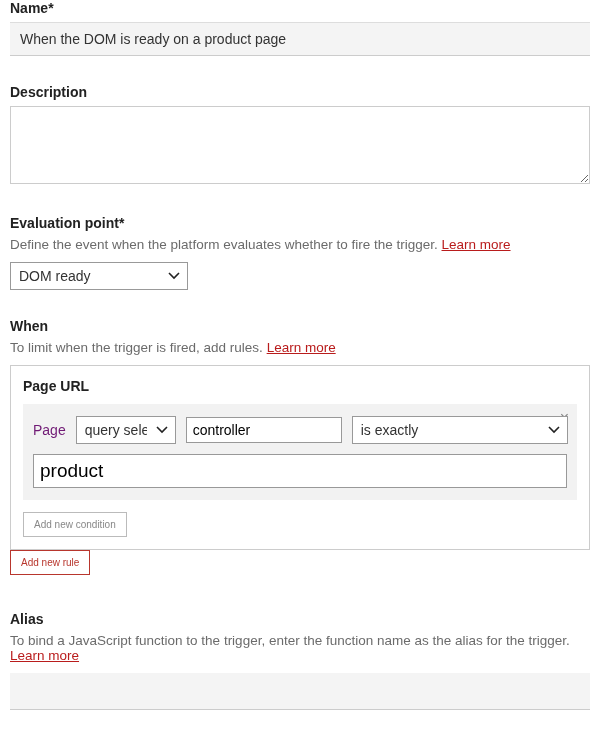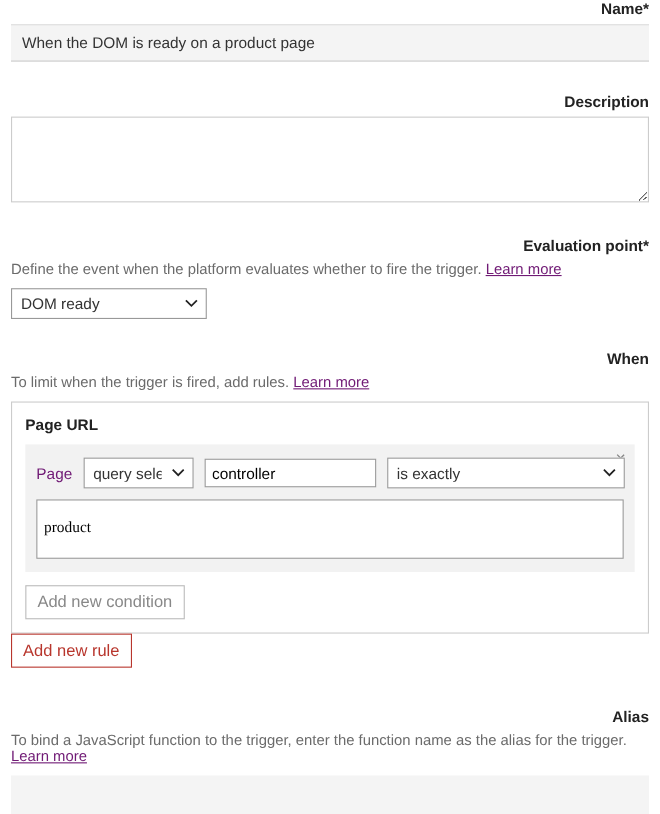--- a/index.html
+++ b/index.html
@@ -11,29 +11,28 @@
     color: #333;
     background: #fff;
     width: 600px;
   }
   .field { margin-bottom: 28px; }
   .field-label {
     font-weight: 600;
     color: #222;
     margin-bottom: 6px;
     display: block;
-    text-align: right;
   }
   .help-text {
     color: #6b6b6b;
     font-size: 13.5px;
     margin: 4px 0 10px 0;
   }
   .learn-more {
-    color: #701a75;
+    color: #b91c1c;
     text-decoration: underline;
     cursor: pointer;
   }
   .text-input {
     width: 100%;
     padding: 8px 10px;
     border: 1px solid #ccc;
     border-top: 1px solid #ddd;
     border-left: none;
     border-right: none;
@@ -110,28 +109,28 @@
   .txt-small {
     width: 156px;
     padding: 4px 6px;
     border: 1px solid #999;
     font-size: 14px;
     font-family: inherit;
   }
   .sel-match { width: 216px; }
   .txt-wide {
     width: 100%;
-    padding: 18px 6px;
+    padding: 5px 6px;
     border: 1px solid #999;
-    font-size: 14px;
-    font-family: Liberation Serif, serif;
+    font-size: 19px;
+    font-family: Liberation Sans, sans-serif;
   }
   .btn {
     padding: 6px 10px;
-    font-size: 15px;
+    font-size: 10px;
     font-family: inherit;
     border: 1px solid #bbb;
     background: #fff;
     cursor: pointer;
   }
   .btn-muted { color: #888; }
   .btn-red {
     color: #b8362d;
     border: 1px solid #b8362d;
     background: #fff;

